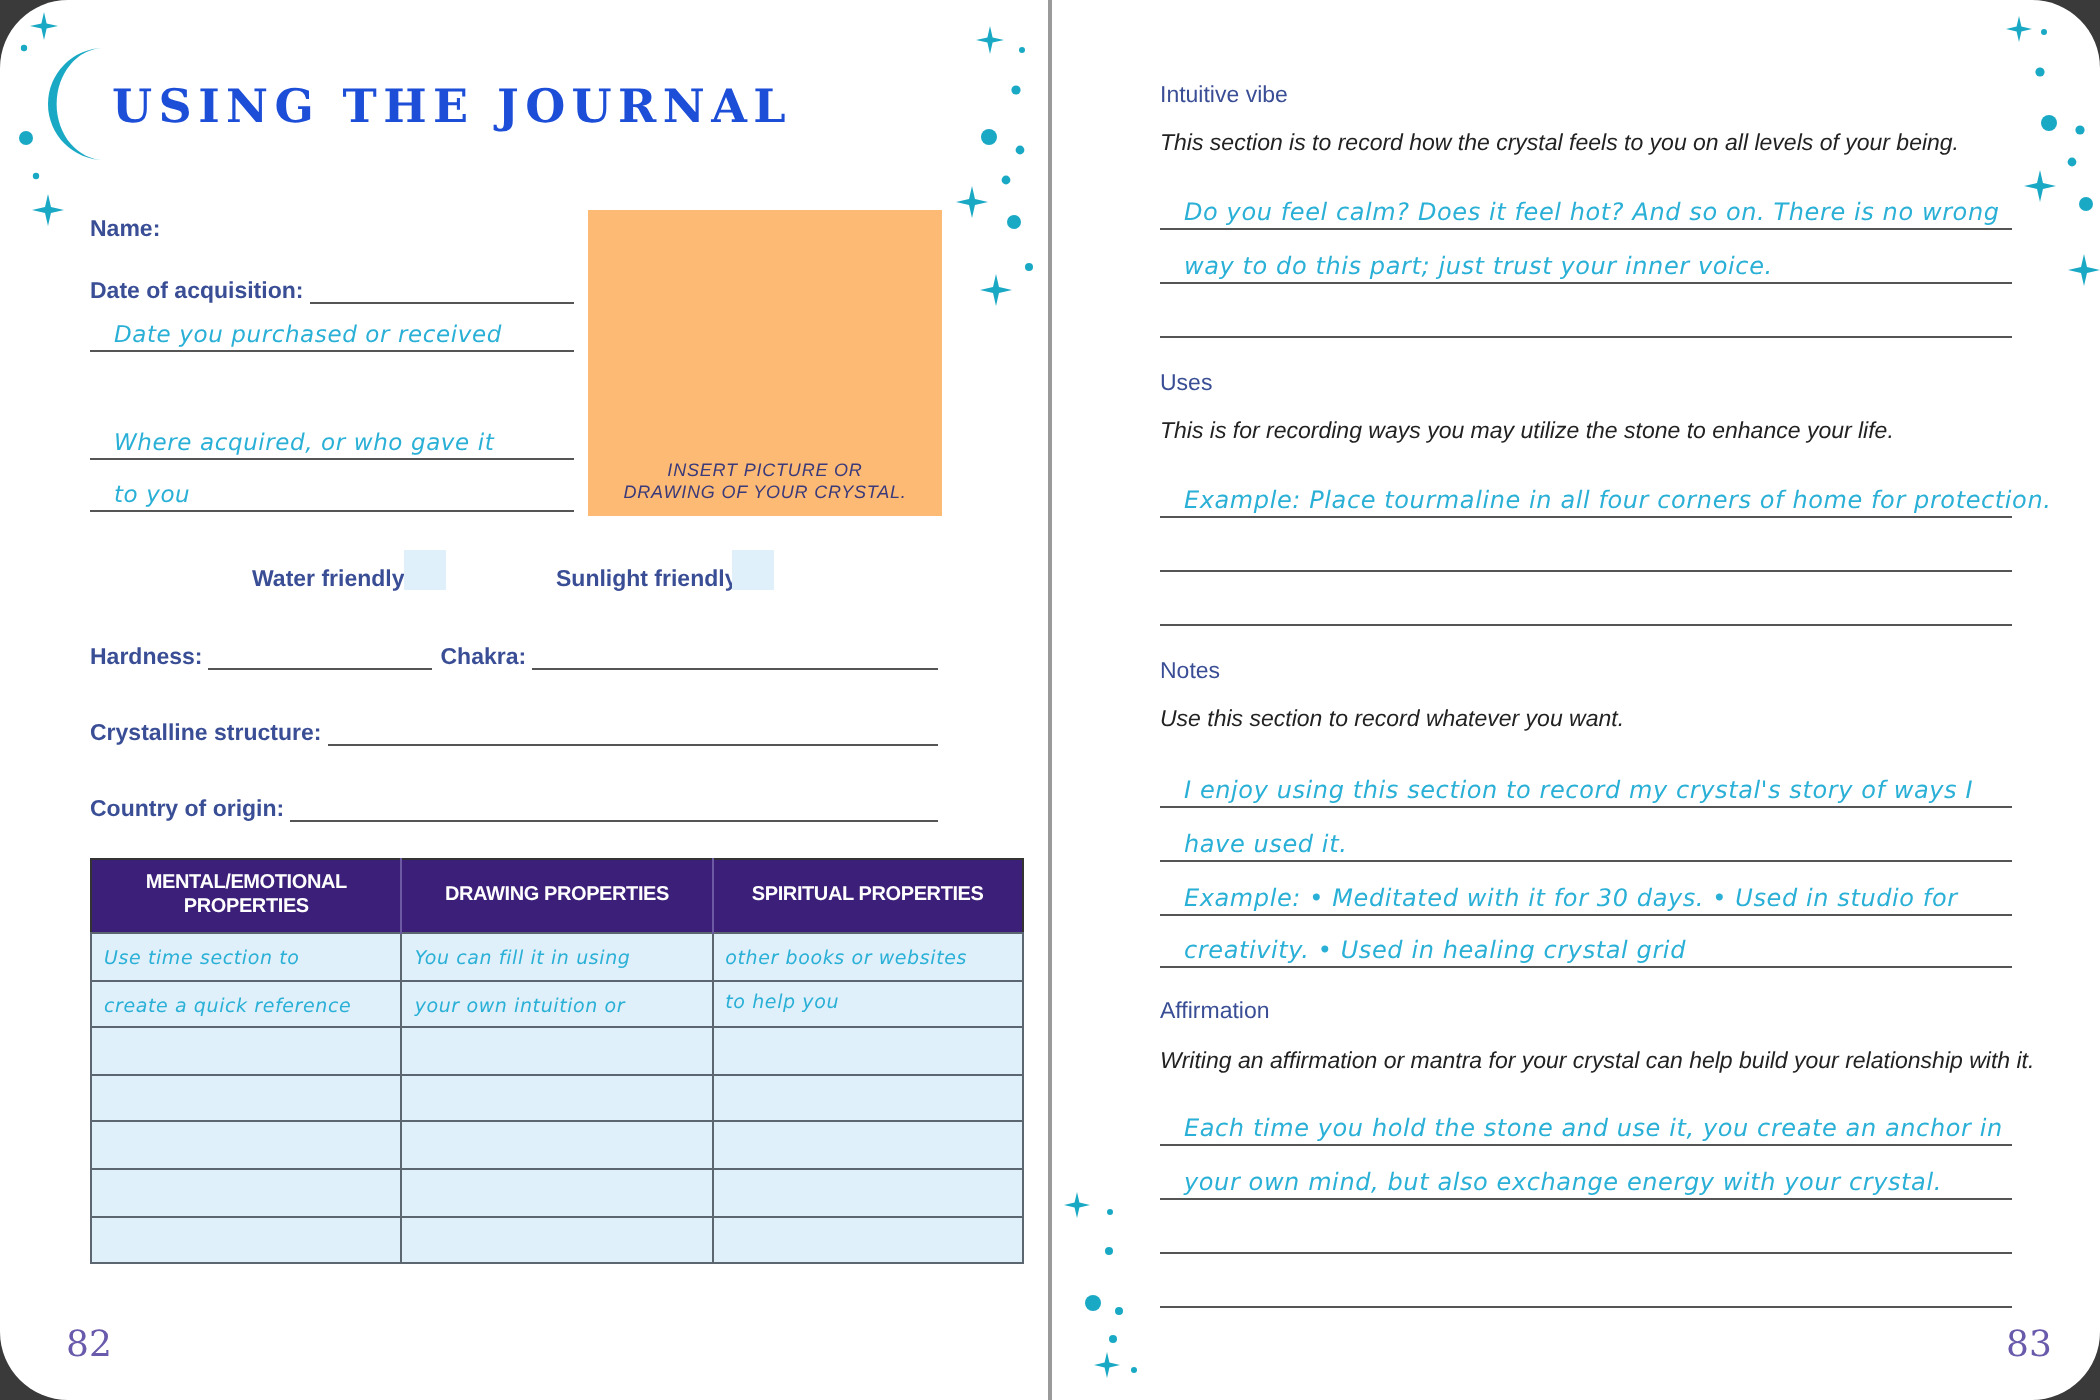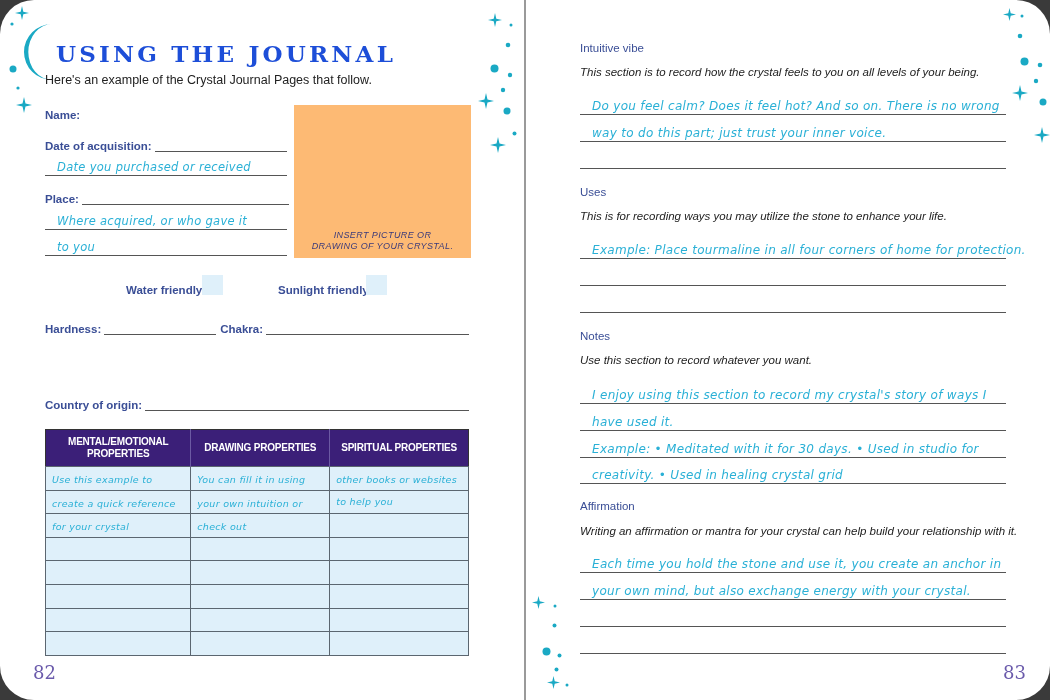--- a/index.html
+++ b/index.html
@@ -33,21 +33,21 @@
     .photo-box {
       position: absolute; left: 294px; top: 105px; width: 177px; height: 153px; background: #fdba74;
     }
     .photo-caption {
       position: absolute; bottom: 6px; left: 0; right: 0; text-align: center;
       font-size: 9px; font-style: italic; color: #3a3a7a; line-height: 11px; letter-spacing: 0.4px;
     }
     .check-box { position: absolute; width: 21px; height: 20px; background: #dff0fa; }
 
     .props-table {
-      position: absolute; left: 45px; top: 429px; width: 424px;
+      position: absolute; left: 45px; top: 429px; width: 467px;
       border: 1.5px solid #333; border-collapse: collapse;
     }
     .props-table th {
       background: #3b1f78; color: #fff; font-size: 10px; font-weight: bold;
       height: 37px; text-align: center; border-right: 1px solid #6c5aa3; line-height: 12px;
       font-family: "Liberation Sans Narrow", "Liberation Sans", sans-serif; letter-spacing: -0.2px;
     }
     .props-table td {
       background: #dff0fa; height: 23.6px; border: 1px solid #5b6670; width: 33.3%;
       padding-left: 6px; vertical-align: middle;
@@ -67,21 +67,20 @@
 <body>
 
 <div class="page page-left">
 
   <div class="title-wrap">
     <svg class="moon" viewBox="0 0 52 60">
       <path d="M40 2 A28 28 0 1 0 40 58 A22 26 0 1 1 40 2 Z" fill="#1aa9c4"></path>
     </svg>
     <div class="title">USING THE JOURNAL</div>
   </div>
-  <div class="subtitle">Here's an example of the Crystal Journal Pages that follow.</div>
 
   <svg class="deco" style="left:15px;top:6px" width="14" height="14" viewBox="0 0 14 14">
       <path d="M7 0 L8.3 5.7 L14 7 L8.3 8.3 L7 14 L5.7 8.3 L0 7 L5.7 5.7 Z" fill="#1aa9c4"></path>
     </svg>
   <svg class="deco" style="left:10px;top:22px" width="4" height="4">
       <circle cx="2" cy="2" r="1.6" fill="#1aa9c4"></circle>
     </svg>
   <svg class="deco" style="left:9px;top:65px" width="8" height="8">
       <circle cx="4" cy="4" r="3.5" fill="#1aa9c4"></circle>
     </svg>
@@ -128,24 +127,20 @@
   </div>
 
   <div class="field-row" style="left:45px;top:136px;width:242px">
     <span class="label">Date of acquisition:</span>
     <div class="fline"></div>
   </div>
   <div class="solo-line" style="left:45px;top:158px;width:242px">
     <span class="hw">Date you purchased or received</span>
   </div>
 
-  <div class="field-row" style="left:45px;top:189px;width:244px">
-    <span class="label">Place:</span>
-    <div class="fline"></div>
-  </div>
   <div class="solo-line" style="left:45px;top:212px;width:242px">
     <span class="hw">Where acquired, or who gave it</span>
   </div>
   <div class="solo-line" style="left:45px;top:238px;width:242px">
     <span class="hw">to you</span>
   </div>
 
   <div class="photo-box">
     <div class="photo-caption">
       <div>INSERT PICTURE OR</div>
@@ -158,49 +153,48 @@
   <span class="label" style="position:absolute;left:278px;top:284px">Sunlight friendly</span>
   <div class="check-box" style="left:366px;top:275px"></div>
 
   <div class="field-row" style="left:45px;top:319px;width:424px">
     <span class="label">Hardness:</span>
     <div class="fline" style="flex:0 0 112px;margin-right:4px"></div>
     <span class="label">Chakra:</span>
     <div class="fline"></div>
   </div>
 
+  <div class="field-row" style="left:45px;top:357px;width:424px">
+    <span class="label">Crystalline structure:</span>
+    <div class="fline"></div>
+  </div>
 
   <div class="field-row" style="left:45px;top:395px;width:424px">
     <span class="label">Country of origin:</span>
     <div class="fline"></div>
   </div>
 
   <table class="props-table">
     <thead>
       <tr>
         <th style="padding:0 22px">MENTAL/EMOTIONAL PROPERTIES</th>
         <th>DRAWING PROPERTIES</th>
         <th style="border-right:none">SPIRITUAL PROPERTIES</th>
       </tr>
     </thead>
     <tbody>
       <tr>
-        <td><span class="hw">Use this example to</span></td>
+        <td><span class="hw">Use time section to</span></td>
         <td><span class="hw">You can fill it in using</span></td>
         <td><span class="hw">other books or websites</span></td>
       </tr>
       <tr>
         <td><span class="hw">create a quick reference</span></td>
         <td><span class="hw">your own intuition or</span></td>
         <td style="vertical-align:top"><span class="hw">to help you</span></td>
-      </tr>
-      <tr>
-        <td><span class="hw">for your crystal</span></td>
-        <td><span class="hw">check out</span></td>
-        <td><span class="hw"></span></td>
       </tr>
       <tr>
         <td><span class="hw"></span></td>
         <td><span class="hw"></span></td>
         <td><span class="hw"></span></td>
       </tr>
       <tr>
         <td><span class="hw"></span></td>
         <td><span class="hw"></span></td>
         <td><span class="hw"></span></td>

